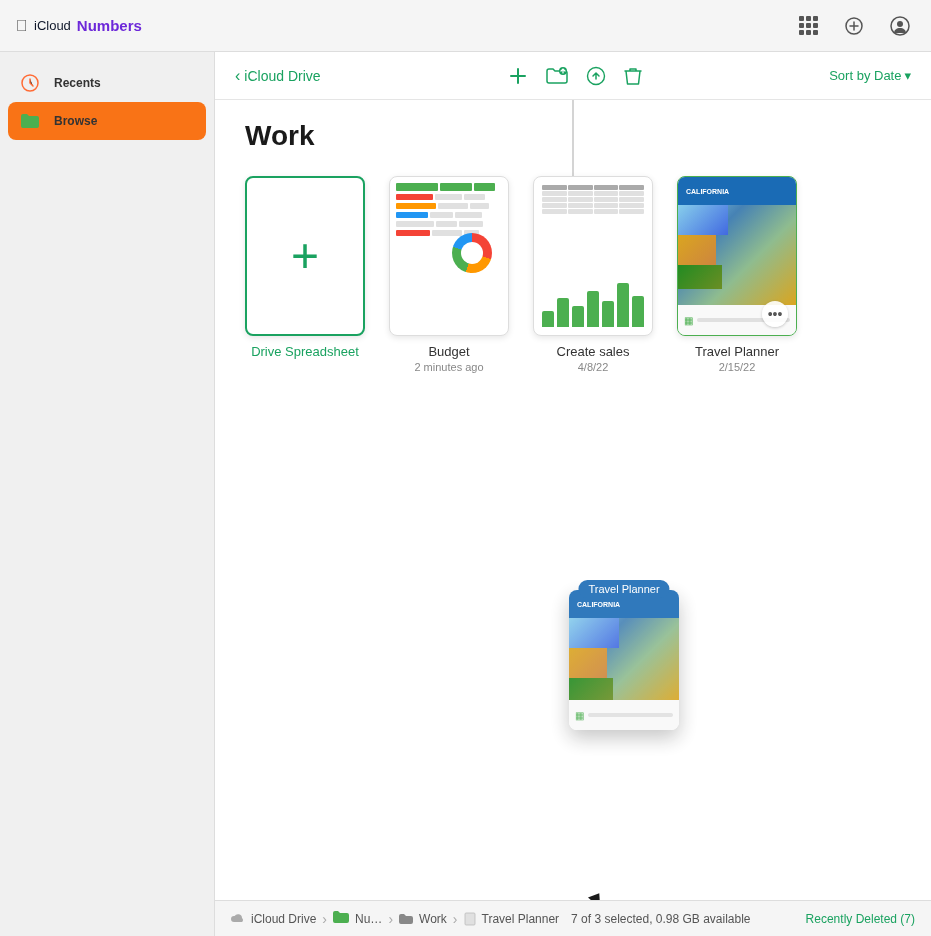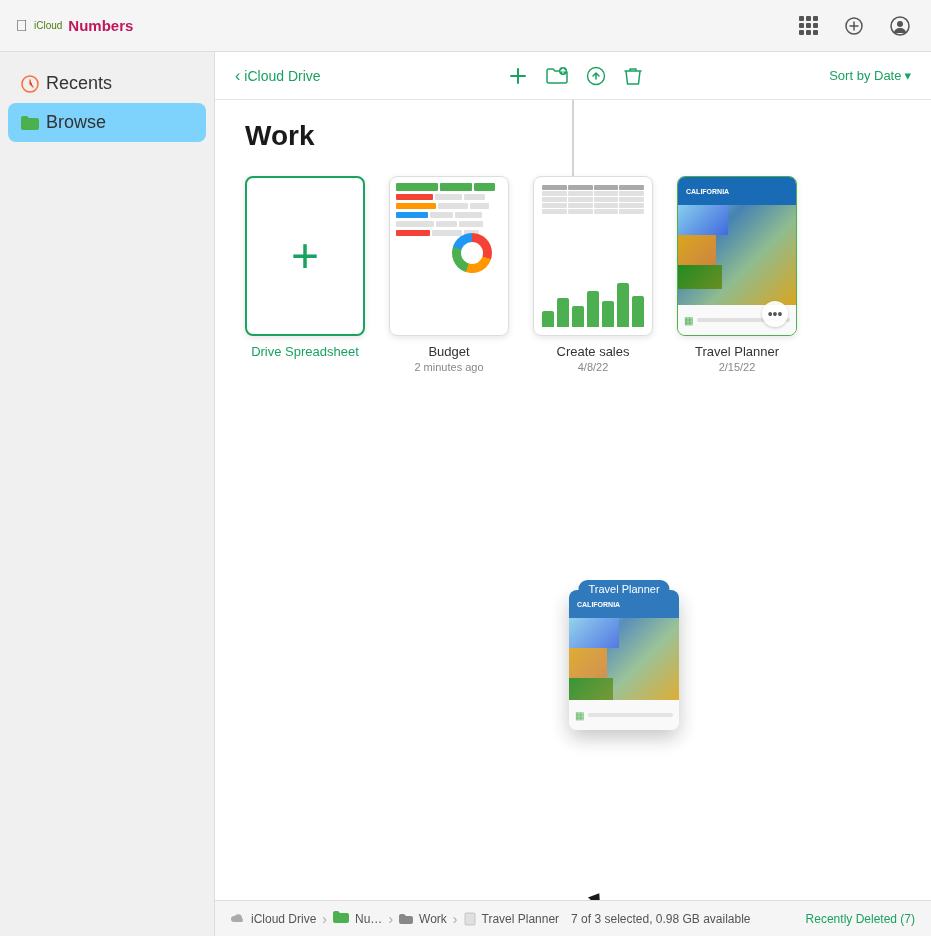--- a/index.html
+++ b/index.html
@@ -27,25 +27,25 @@
     .titlebar-left {
       display: flex;
       align-items: center;
       gap: 6px;
     }
     .apple-logo {
       font-size: 16px;
       color: #555;
     }
     .icloud-text {
-      color: #4d7c0f;
-      font-size: 10px;
+      color: #0f172a;
+      font-size: 13px;
     }
     .numbers-text {
-      color: #be185d;
+      color: #6d28d9;
       font-size: 15px;
       font-weight: 600;
     }
     .titlebar-right {
       display: flex;
       align-items: center;
       gap: 16px;
     }
     .titlebar-icon {
       width: 30px;
@@ -80,28 +80,29 @@
     .sidebar {
       width: 215px;
       background: #f0f0f0;
       padding: 12px 8px;
       flex-shrink: 0;
       border-right: 1px solid #ddd;
     }
     .sidebar-item {
       display: flex;
       align-items: center;
-      gap: 6px;
+      gap: 14px;
       padding: 9px 12px;
       border-radius: 8px;
       cursor: pointer;
-      font-size: 18px;
+      font-size: 12px;
       color: #333;
-    }
-    .sidebar-item.active { background: #7dd3fc; }
+      font-weight: bold;
+    }
+    .sidebar-item.active { background: #f97316; }
     .sidebar-icon {
       width: 20px; height: 20px;
       display: flex; align-items: center; justify-content: center;
       font-size: 16px;
     }
     .icon-recents { color: #ff6b35; }
     .icon-browse { color: #4caf50; }
     .icon-shared { color: #5c9cf5; }
     .icon-deleted { color: #888; }
 

